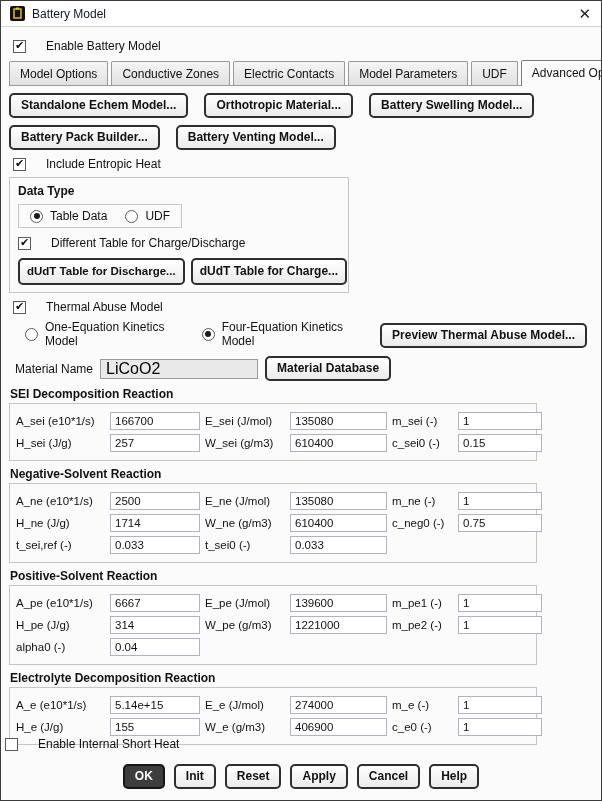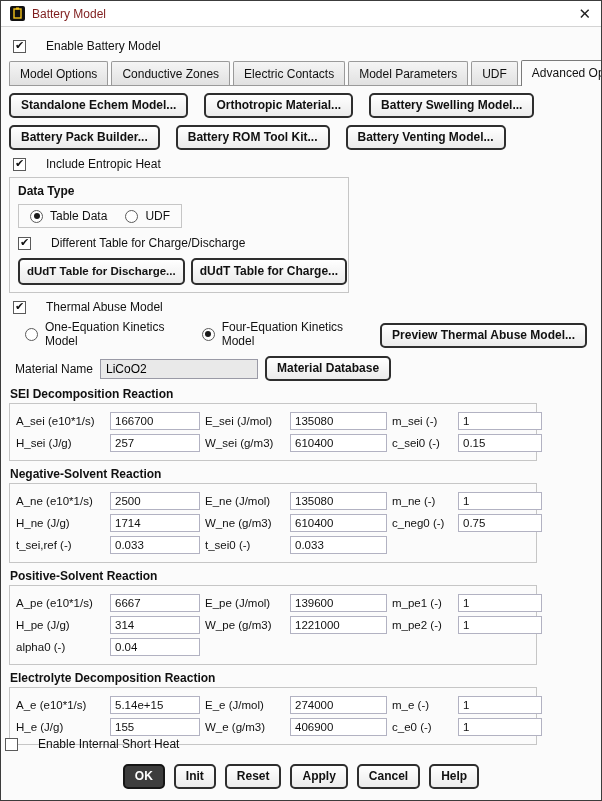--- a/index.html
+++ b/index.html
@@ -17,21 +17,21 @@
     overflow: hidden;
   }
   .titlebar {
     height: 26px; flex: none;
     display: flex; align-items: center; gap: 7px;
     padding: 0 10px 0 9px;
     background: #ffffff;
     border-bottom: 1px solid #d4d4d4;
   }
   .app-icon { width: 15px; height: 15px; flex: none; }
-  .title-text { font-size: 12px; color: #7f1d1d; }
+  .title-text { font-size: 12px; color: #0f172a; }
   .close-btn { margin-left: auto; font-size: 15px; color: #222; line-height: 1; cursor: default; }
 
   .content { flex: 1; padding: 6px 8px 0 8px; min-height: 0; }
 
   
   .cbrow { display: flex; align-items: center; gap: 20px; margin: 6px 4px; width: max-content; }
   .cb {
     width: 13px; height: 13px; flex: none;
     border: 1px solid #5a5a5a; background: #fff;
     display: inline-flex; align-items: center; justify-content: center;
@@ -73,21 +73,21 @@
     width: 340px; padding: 4px 8px 7px; margin: 5px 0 7px;
   }
   .group-title { font-weight: bold; font-size: 12px; margin: 2px 0 6px; }
   .radio-box { border: 1px solid #c6c6c6; display: inline-flex; gap: 18px; align-items: center; padding: 4px 11px; }
 
   
   .kinetics-row { display: flex; align-items: flex-end; gap: 26px; margin: 6px 2px 6px 16px; }
   .kinetics-row .fbtn { margin-left: auto; margin-right: 4px; }
   .material-row { display: flex; align-items: center; gap: 7px; margin: 8px 0 2px 6px; }
   .material-input {
-    width: 158px; height: 20px; font-family: inherit; font-size: 12px;
+    width: 158px; height: 20px; font-family: inherit; font-size: 16px;
     border: 1px solid #9a9aa6; background: #e9e9e9; padding: 0 5px;
   }
 
   
   .section-title { font-weight: bold; font-size: 12px; margin: 6px 0 2px 1px; }
   .section-box { border: 1px solid #c6c6c6; background: #fbfbfb; padding: 5px 6px; width: 528px; }
   .prow {
     display: grid;
     grid-template-columns: 89px 90px 80px 97px 61px 84px;
     column-gap: 5px; align-items: center; height: 20px; margin: 2px 0;
@@ -133,21 +133,20 @@
         <div class="tab active">Advanced Options</div>
       </div>
 
     <div class="btnrow" id="model-btn-row1">
         <button class="fbtn">Standalone Echem Model...</button>
         <button class="fbtn">Orthotropic Material...</button>
         <button class="fbtn">Battery Swelling Model...</button>
       </div>
     <div class="btnrow" id="model-btn-row2">
         <button class="fbtn">Battery Pack Builder...</button>
-        <button class="fbtn">Battery ROM Tool Kit...</button>
         <button class="fbtn">Battery Venting Model...</button>
       </div>
 
     <div class="cbrow">
       <span class="cb checked"></span>
       <span>Include Entropic Heat</span>
     </div>
 
     <div class="groupbox">
       <div class="group-title">Data Type</div>

